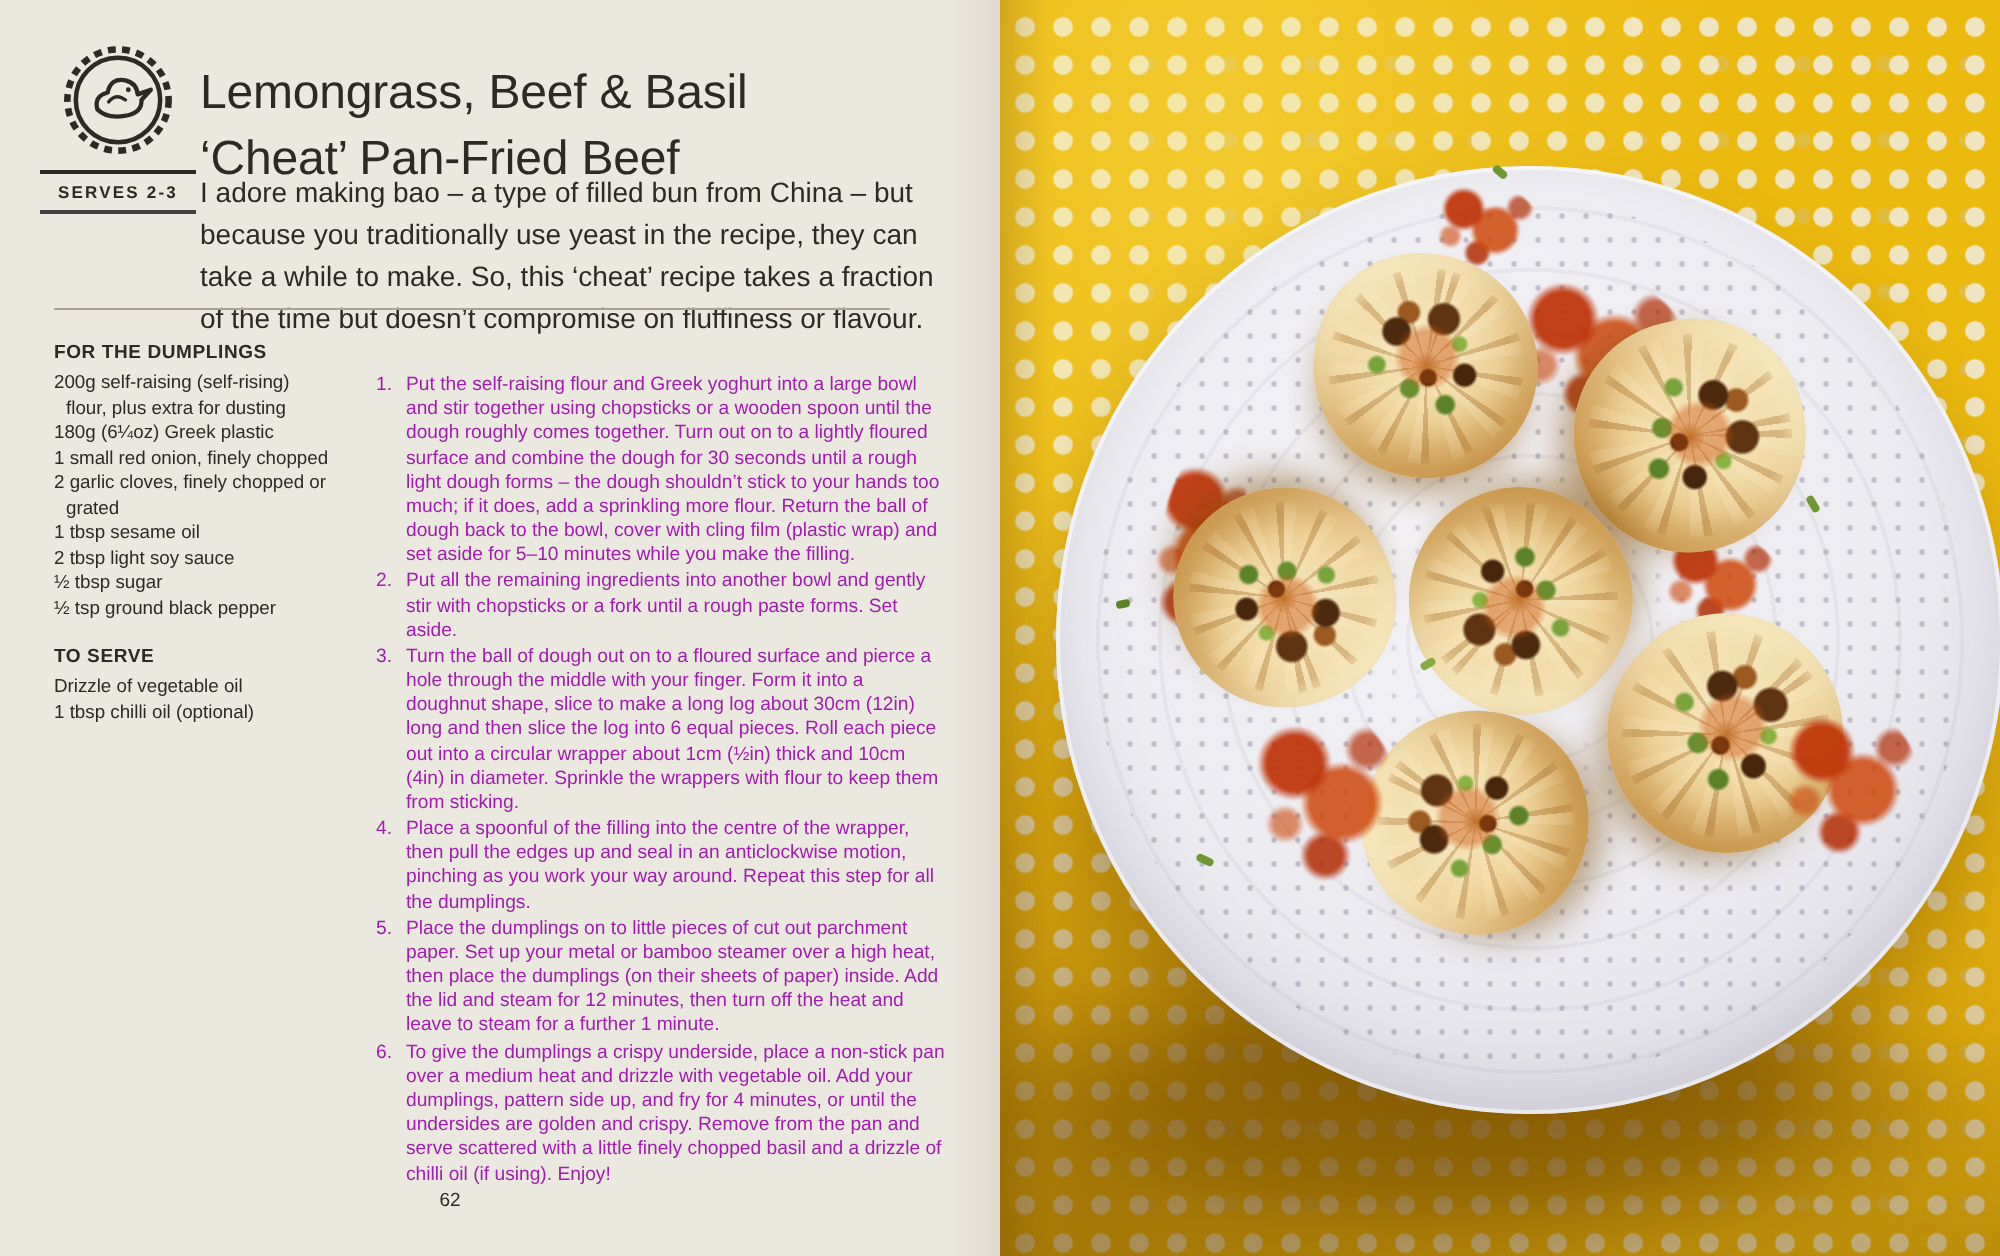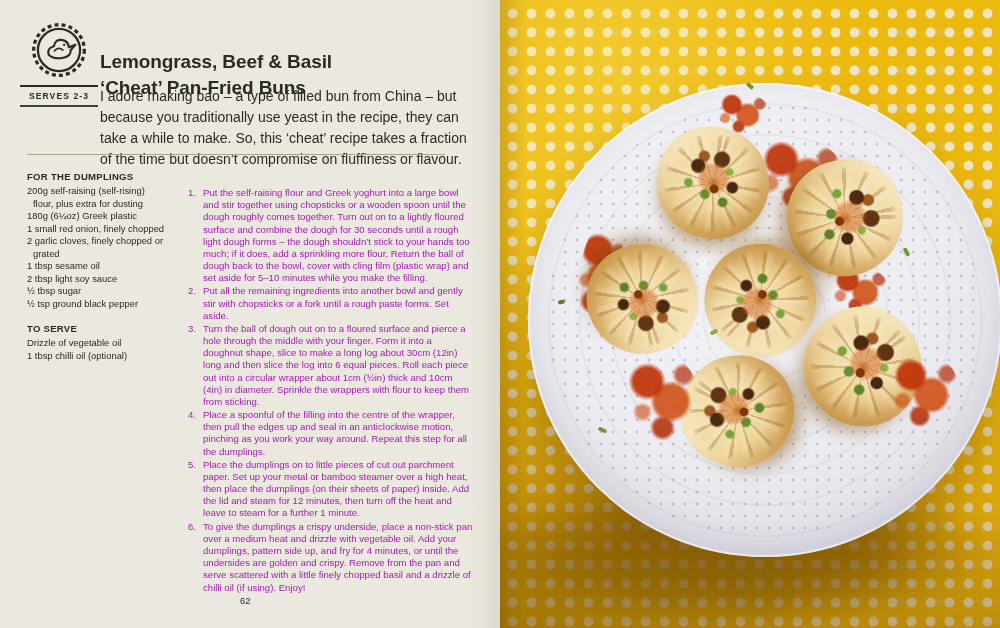--- a/index.html
+++ b/index.html
@@ -9,43 +9,43 @@
     background:#ebe7df;
   }
   .spread{position:relative;width:1000px;height:628px;}
 
   
   .page-left{position:absolute;left:0;top:0;width:500px;height:628px;background:#ebe8e0;}
   .page-left .gutter-shade{position:absolute;right:0;top:0;width:26px;height:100%;
     background:linear-gradient(to right,rgba(60,45,10,0) 0%,rgba(60,45,10,.08) 100%);}
 
   .stamp{position:absolute;left:29px;top:20px;width:60px;height:60px;}
-  .title{position:absolute;left:100px;top:36px;width:380px;
-    font-size:19px;font-weight:700;color:#2c2a25;line-height:1.38;letter-spacing:-.1px;}
+  .title{position:absolute;left:100px;top:14px;width:380px;
+    font-size:24px;font-weight:400;color:#2c2a25;line-height:1.38;letter-spacing:-.1px;}
   .serves{position:absolute;left:20px;top:85px;width:78px;
     border-top:2px solid #2c2a25;border-bottom:2px solid #404040;
     font-size:8.5px;font-weight:700;letter-spacing:1.1px;color:#2c2a25;
     text-align:center;padding:4px 0;}
   .intro{position:absolute;left:100px;top:72px;width:374px;
     font-size:14px;font-weight:400;color:#2c2a25;line-height:1.5;}
   .rule{position:absolute;left:27px;top:154px;width:418px;height:1px;background:#a9a396;}
 
   .ingredients{position:absolute;left:27px;top:171px;width:138px;color:#2c2a25;}
   .ingredients h3{margin:0 0 3px 0;font-size:9.5px;font-weight:700;letter-spacing:.3px;}
   .ingredients h3.second{margin-top:13px;}
   .ingredients ul{list-style:none;margin:0;padding:0;}
   .ingredients li{font-size:9.4px;line-height:1.33;padding-left:6px;text-indent:-6px;}
 
   .steps{position:absolute;left:172px;top:171px;width:286px;margin:16px;padding:0;
     list-style:none;counter-reset:step;color:#a21caf;}
   .steps li{counter-increment:step;position:relative;padding-left:15px;
     font-size:9.6px;line-height:1.27;margin:0 0 1px 0;}
   .steps li::before{content:counter(step) ".";position:absolute;left:0;top:0;}
 
-  .pagenum{position:absolute;left:240px;top:595px;width:22px;text-align:left;
+  .pagenum{position:absolute;left:214px;top:595px;width:22px;text-align:center;
     font-size:9.5px;color:#2c2a25;}
 
   
   .page-right{position:absolute;left:500px;top:0;width:500px;height:628px;overflow:hidden;
     background-color:#ecb90f;
     background-image:
       radial-gradient(circle, #eee6c3 0 4.4px, rgba(238,230,195,0) 5.4px),
       radial-gradient(circle, rgba(214,192,118,.45) 0 3.4px, transparent 4.6px);
     background-size:19px 19px, 41px 38px;
     background-position:3px 4px, 12px 13px;
@@ -133,21 +133,21 @@
         <circle cx="32" cy="32" r="27" fill="none" stroke="#2c2a25" stroke-width="3.5" stroke-dasharray="4.2 3.4"></circle>
         <circle cx="32" cy="32" r="22.5" fill="none" stroke="#2c2a25" stroke-width="2.4"></circle>
         <path d="M21 37 q-2 -7 5.5 -9 q1.5 -8 9.5 -6.5 q6 1.5 6.5 7.5 l7 -2.5 -5 5.5 q0.5 7 -9 8.5 q-9.5 1.5 -14.5 -3.5 z" fill="none" stroke="#2c2a25" stroke-width="2.3" stroke-linejoin="round"></path>
         <path d="M27 33 q4 -5 9 -1" fill="none" stroke="#2c2a25" stroke-width="1.8" stroke-linecap="round"></path>
         <circle cx="37.5" cy="26.5" r="1.3" fill="#2c2a25"></circle>
       </svg>
     </div>
 
     <h1 class="title">
       <span>Lemongrass, Beef &amp; Basil</span><br>
-      <span>‘Cheat’ Pan-Fried Buns</span>
+      <span>‘Cheat’ Pan-Fried Beef</span>
     </h1>
 
     <div class="serves">SERVES 2-3</div>
 
     <p class="intro">I adore making bao – a type of filled bun from China – but because you traditionally use yeast in the recipe, they can take a while to make. So, this ‘cheat’ recipe takes a fraction of the time but doesn’t compromise on fluffiness or flavour.</p>
 
     <div class="rule"></div>
 
     <aside class="ingredients">
       <h3>FOR THE DUMPLINGS</h3>

